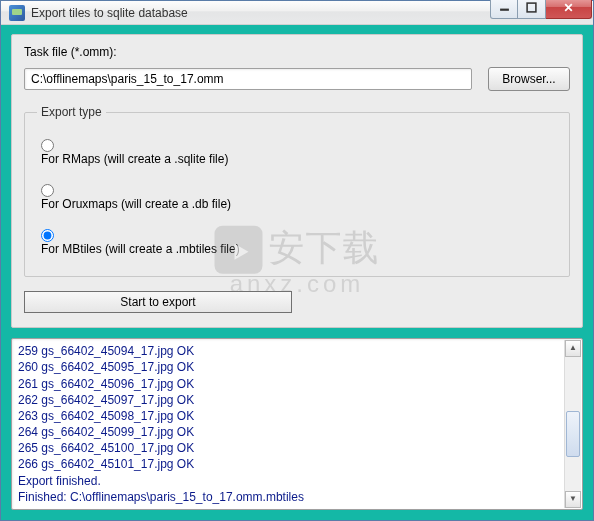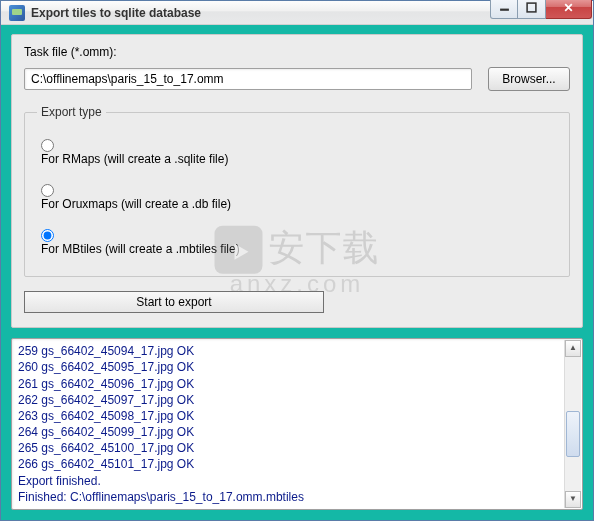--- a/index.html
+++ b/index.html
@@ -3,21 +3,21 @@
 <meta charset="utf-8">
 <style>
 * { box-sizing: border-box; margin: 0; padding: 0; }
 body { font-family: "Segoe UI", Tahoma, sans-serif; font-size: 12px; background: #fff; width: 594px; height: 521px; position: relative; overflow: hidden; }
 
 .window { border: 1px solid #5a7ca8; background: #ececec; width: 594px; height: 521px; display: flex; flex-direction: column; }
 
 .titlebar { height: 30px; background: linear-gradient(to bottom, #fdfdfd 0%, #f0f0f0 45%, #e4e5e6 46%, #e8e9ea 100%); display: flex; align-items: center; padding-left: 8px; border-bottom: 1px solid #d0d0d0; }
 .titlebar-icon { width: 16px; height: 16px; margin-right: 6px; background: linear-gradient(135deg,#4a90d9,#2d5aa0); border-radius: 2px; display:inline-block; position:relative; }
 .titlebar-icon::after{content:"";position:absolute;top:4px;left:3px;width:10px;height:6px;background:#9fd48a;border-radius:1px;}
-.titlebar-text { flex: 1; color: #333; font-weight: bold; }
+.titlebar-text { flex: 1; color: #333; }
 .win-controls { display: flex; height: 21px; margin-right: 1px; margin-top: -9px; }
 .win-btn { width: 28px; height: 21px; border: 1px solid #8a9db0; border-top:none; background: linear-gradient(to bottom,#f4f7fb,#dde5ee); display:flex; align-items:center; justify-content:center; font-size:10px; color:#444; }
 .win-btn.min { border-radius: 0 0 0 3px; }
 .win-btn.max { border-left:none; }
 .win-btn.close { width: 46px; border-left:none; border-radius: 0 0 3px 0; background: linear-gradient(to bottom,#e9a0a0 0%,#d76f6f 45%,#c84444 46%,#cf5656 100%); color:#fff; border-color:#a03030; }
 .win-btn svg { width:11px; height:11px; }
 
 .client { flex:1; padding: 9px 10px 10px 10px; display:flex; flex-direction:column; background:#14b8a6; }
 
 .top-panel { border:1px solid #c8c8c8; background:#ececec; padding:10px 12px 14px 12px; border-radius:2px; }
@@ -27,21 +27,21 @@
 .file-row { display:flex; gap:16px; align-items:center; margin-bottom:14px; }
 .file-input { flex:1; height:22px; border:1px solid #a0a0a0; background:#fff; padding:2px 6px; font-family:inherit; font-size:12px; border-radius:2px; box-shadow: inset 1px 1px 2px rgba(0,0,0,0.08); }
 .browser-btn { width:82px; height:24px; border:1px solid #8b8b8b; background:linear-gradient(to bottom,#fcfcfc,#e2e2e2); border-radius:3px; font-family:inherit; font-size:12px; cursor:pointer; }
 
 .fieldset { border:1px solid #c8c8c8; border-radius:2px; padding: 14px 14px 18px 14px; margin-bottom:14px; }
 .fieldset-legend { padding:0 4px; color:#333; background:#ececec; margin-left:-2px; }
 .radio-row { display:flex; align-items:flex-start; margin: 6px 0 18px 2px; flex-direction: column; }
 .radio-row:last-child { margin-bottom: 2px; margin-top: 8px; }
 .radio-row input { margin-right:8px; }
 
-.start-btn { width:300px; height:22px; border:1px solid #707070; background:linear-gradient(to bottom,#f8f8f8,#e6e6e6); font-family:inherit; font-size:12px; cursor:pointer; display:block; }
+.start-btn { width:268px; height:22px; border:1px solid #707070; background:linear-gradient(to bottom,#f8f8f8,#e6e6e6); font-family:inherit; font-size:12px; cursor:pointer; display:block; }
 
 .log { flex:1; margin-top:10px; border:1px solid #a0a0a0; border-radius:2px; background:#fff; padding:4px 6px; font-size:12px; color:#0a1a8a; line-height:1.35; overflow:auto; box-shadow: inset 1px 1px 2px rgba(0,0,0,0.08); position:relative; }
 .log-line { white-space:pre; }
 
 .watermark { position:absolute; top:50%; left:50%; transform:translate(-50%,-50%); font-size:36px; color:rgba(120,120,120,0.25); pointer-events:none; font-family: "Microsoft YaHei", sans-serif; text-align:center; letter-spacing:1px; }
 .watermark .wm-icon { width:48px; height:48px; background:rgba(120,120,120,0.22); border-radius:8px; display:inline-block; vertical-align:middle; margin-right:6px; position:relative; }
 .watermark .wm-icon::after{content:"";position:absolute;top:18px;left:20px;width:0;height:0;border-left:14px solid rgba(255,255,255,0.6);border-top:8px solid transparent;border-bottom:8px solid transparent;}
 .watermark .sub { font-size:24px; letter-spacing:4px; margin-top:-4px; color:rgba(120,120,120,0.22);}
 
 .scrollbar-v { position:absolute; right:1px; top:1px; bottom:1px; width:17px; background:#f0f0f0; border-left:1px solid #dcdcdc; }

